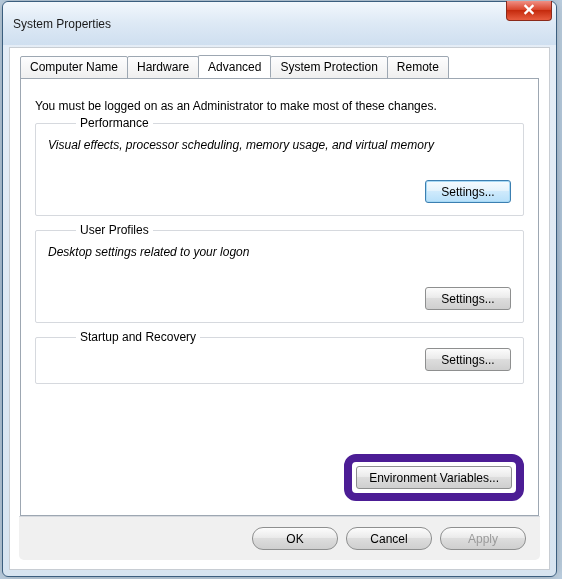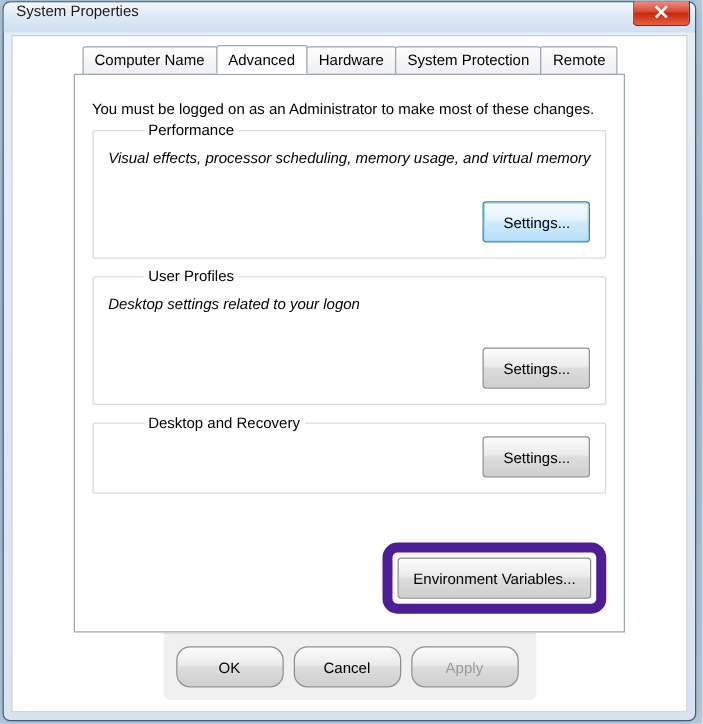--- a/index.html
+++ b/index.html
@@ -26,23 +26,23 @@
     width: 555px;
     height: 576px;
     border: 1px solid #3b5e7e;
     border-radius: 6px;
     background: linear-gradient(180deg, #e6eef7 0%, #d7e4f0 100%);
     box-shadow: 0 0 12px rgba(0,0,0,0.25);
     display: flex;
     flex-direction: column;
   }
   .titlebar {
-    height: 24px;
-    display: flex;
-    align-items: flex-start;
+    height: 43px;
+    display: flex;
+    align-items: center;
     padding: 0 6px 0 10px;
     background: linear-gradient(180deg, #f2f7fc 0%, #dde9f5 50%, #cfdff0 100%);
     border-radius: 6px 6px 0 0;
     position: relative;
   }
   .title-text {
     color: #1a1a1a;
     font-size: 12px;
   }
   .close-btn {
@@ -65,21 +65,20 @@
   .close-btn svg { width: 12px; height: 11px; }
   .client {
     flex: 1;
     background: #fff;
     margin: 6px;
     margin-top: 2px;
     border: 1px solid #c8cdd3;
     padding: 8px 10px 10px 10px;
     display: flex;
     flex-direction: column;
-    align-items: center;
   }
   .tabs {
     display: flex;
     position: relative;
     margin-bottom: -1px;
     z-index: 2;
   }
   .tab {
     border: 1px solid #9da7b2;
     background: linear-gradient(180deg, #fdfdfe 0%, #efefef 100%);
@@ -135,21 +134,21 @@
     margin-bottom: 28px;
     color: #000;
     font-style: italic;
   }
   .btn-row {
     display: flex;
     justify-content: flex-end;
   }
   button.win {
     min-width: 86px;
-    height: 33px;
+    height: 23px;
     background: linear-gradient(180deg, #fcfcfc 0%, #ebebeb 45%, #dddddd 50%, #cfcfcf 100%);
     border: 1px solid #8e8f8f;
     border-radius: 3px;
     font-family: inherit;
     font-size: 12px;
     color: #000;
     padding: 0 12px;
     cursor: pointer;
   }
   button.win.focused {
@@ -201,22 +200,22 @@
             <path d="M1 1 L9 9 M9 1 L1 9" stroke="#fff" stroke-width="2" fill="none"></path>
           </svg>
       </span>
     </div>
   </div>
 
   <div class="client">
 
     <div class="tabs">
       <div class="tab">Computer Name</div>
+      <div class="tab">Hardware</div>
       <div class="tab active">Advanced</div>
-      <div class="tab">Hardware</div>
       <div class="tab">System Protection</div>
       <div class="tab">Remote</div>
     </div>
 
     <div class="tab-panel">
 
       <div class="intro">You must be logged on as an Administrator to make most of these changes.</div>
 
       <div class="groupbox">
         <div class="group-title">Performance</div>
@@ -228,21 +227,21 @@
 
       <div class="groupbox">
         <div class="group-title">User Profiles</div>
         <div class="group-desc">Desktop settings related to your logon</div>
         <div class="btn-row">
           <button class="win">Settings...</button>
         </div>
       </div>
 
       <div class="groupbox">
-        <div class="group-title">Desktop and Recovery</div>
+        <div class="group-title">Startup and Recovery</div>
         <div class="btn-row">
           <button class="win">Settings...</button>
         </div>
       </div>
 
       <div class="env-wrap">
         <div class="highlight-box">
           <button class="win env-btn">Environment Variables...</button>
         </div>
       </div>

